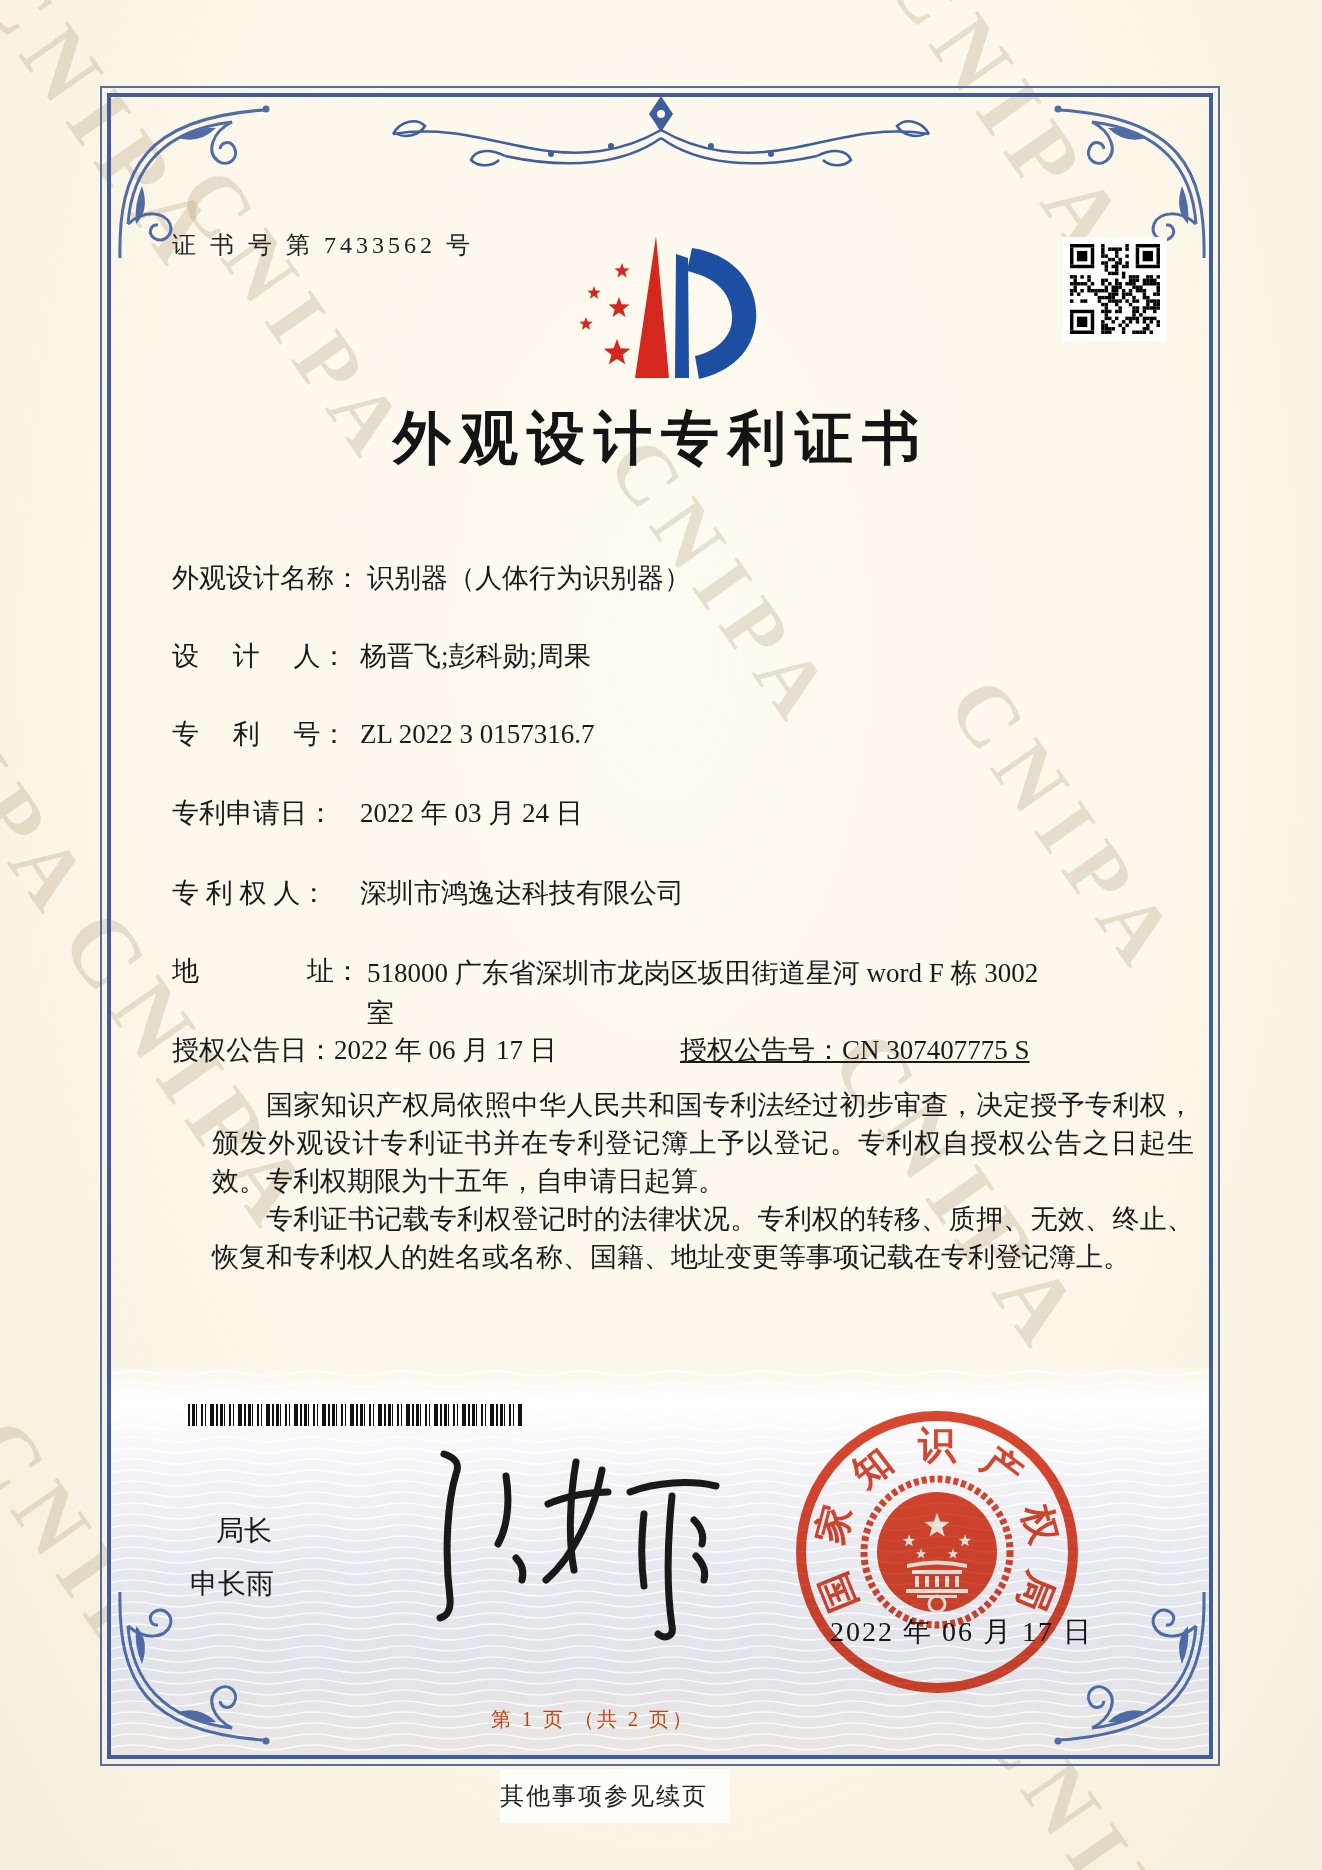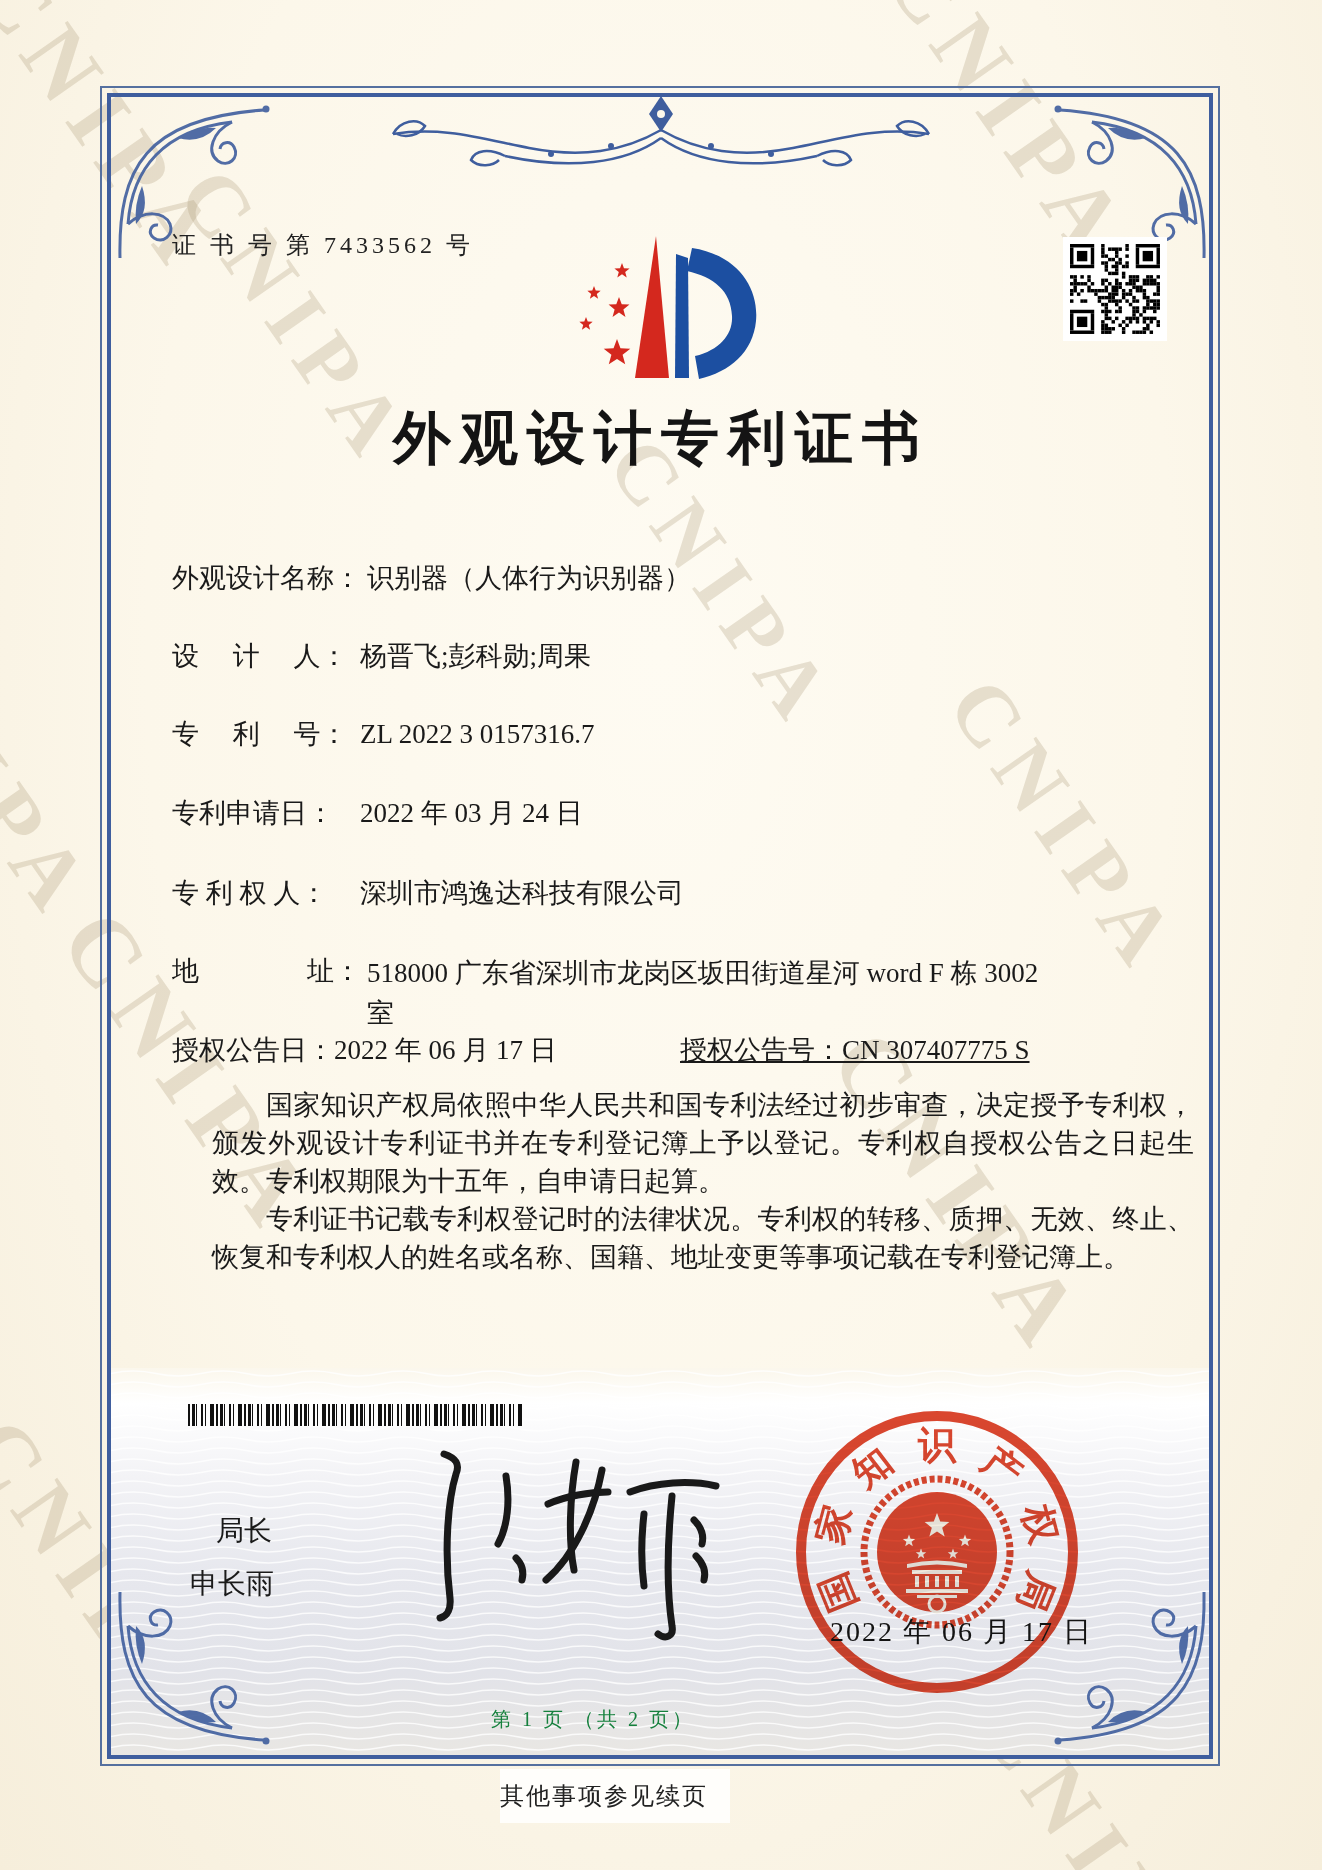--- a/index.html
+++ b/index.html
@@ -45,21 +45,21 @@
         background:linear-gradient(180deg,#fbf7ec 0%,#ffffff 9%,#f3f3f6 28%,#e7e8ee 52%,#e2e3e9 78%,#e9e7e3 100%);}
   .band svg{display:block;}
   .barcode{left:188px;top:1404px;width:336px;height:22px;z-index:3;
     background:repeating-linear-gradient(90deg,#111 0 2px,#fdfdfd 2px 4px,#111 4px 7px,#fdfdfd 7px 8px,#111 8px 9px,#fdfdfd 9px 13px,#111 13px 15px,#fdfdfd 15px 17px,#111 17px 18px,#fdfdfd 18px 22px,#111 22px 26px,#fdfdfd 26px 28px);}
   .signer-title{left:190px;top:1512px;font-size:28px;font-family:"Liberation Sans","DejaVu Sans",sans-serif;font-weight:500;z-index:3;margin-left:26px;}
   .signer-name{left:190px;top:1565px;font-size:28px;font-family:"Liberation Sans","DejaVu Sans",sans-serif;font-weight:500;z-index:3;}
   .signature{left:398px;top:1440px;z-index:4;}
   .seal{left:791px;top:1406px;z-index:4;mix-blend-mode:multiply;}
   .seal-date{left:830px;top:1613px;font-size:28px;letter-spacing:2px;color:#131313;z-index:5;white-space:nowrap;}
   
-  .page-footer{left:0;top:1706px;width:1186px;text-align:center;font-size:20px;letter-spacing:3px;color:#15803d;z-index:3;}
+  .page-footer{left:0;top:1706px;width:1186px;text-align:center;font-size:20px;letter-spacing:3px;color:#c2410c;z-index:3;}
   .note{left:500px;top:1769px;width:230px;height:54px;background:#fffefb;z-index:3;
         text-align:left;line-height:54px;font-size:24px;letter-spacing:2px;color:#222;}
 </style>
 </head>
 <body>
 
 <svg width="0" height="0" style="position:absolute" aria-hidden="true">
   <defs>
     <g id="florish" fill="none" stroke="#3f5e9e" stroke-width="3">
       <path d="M8,160 C6,70 34,20 152,12"></path>

